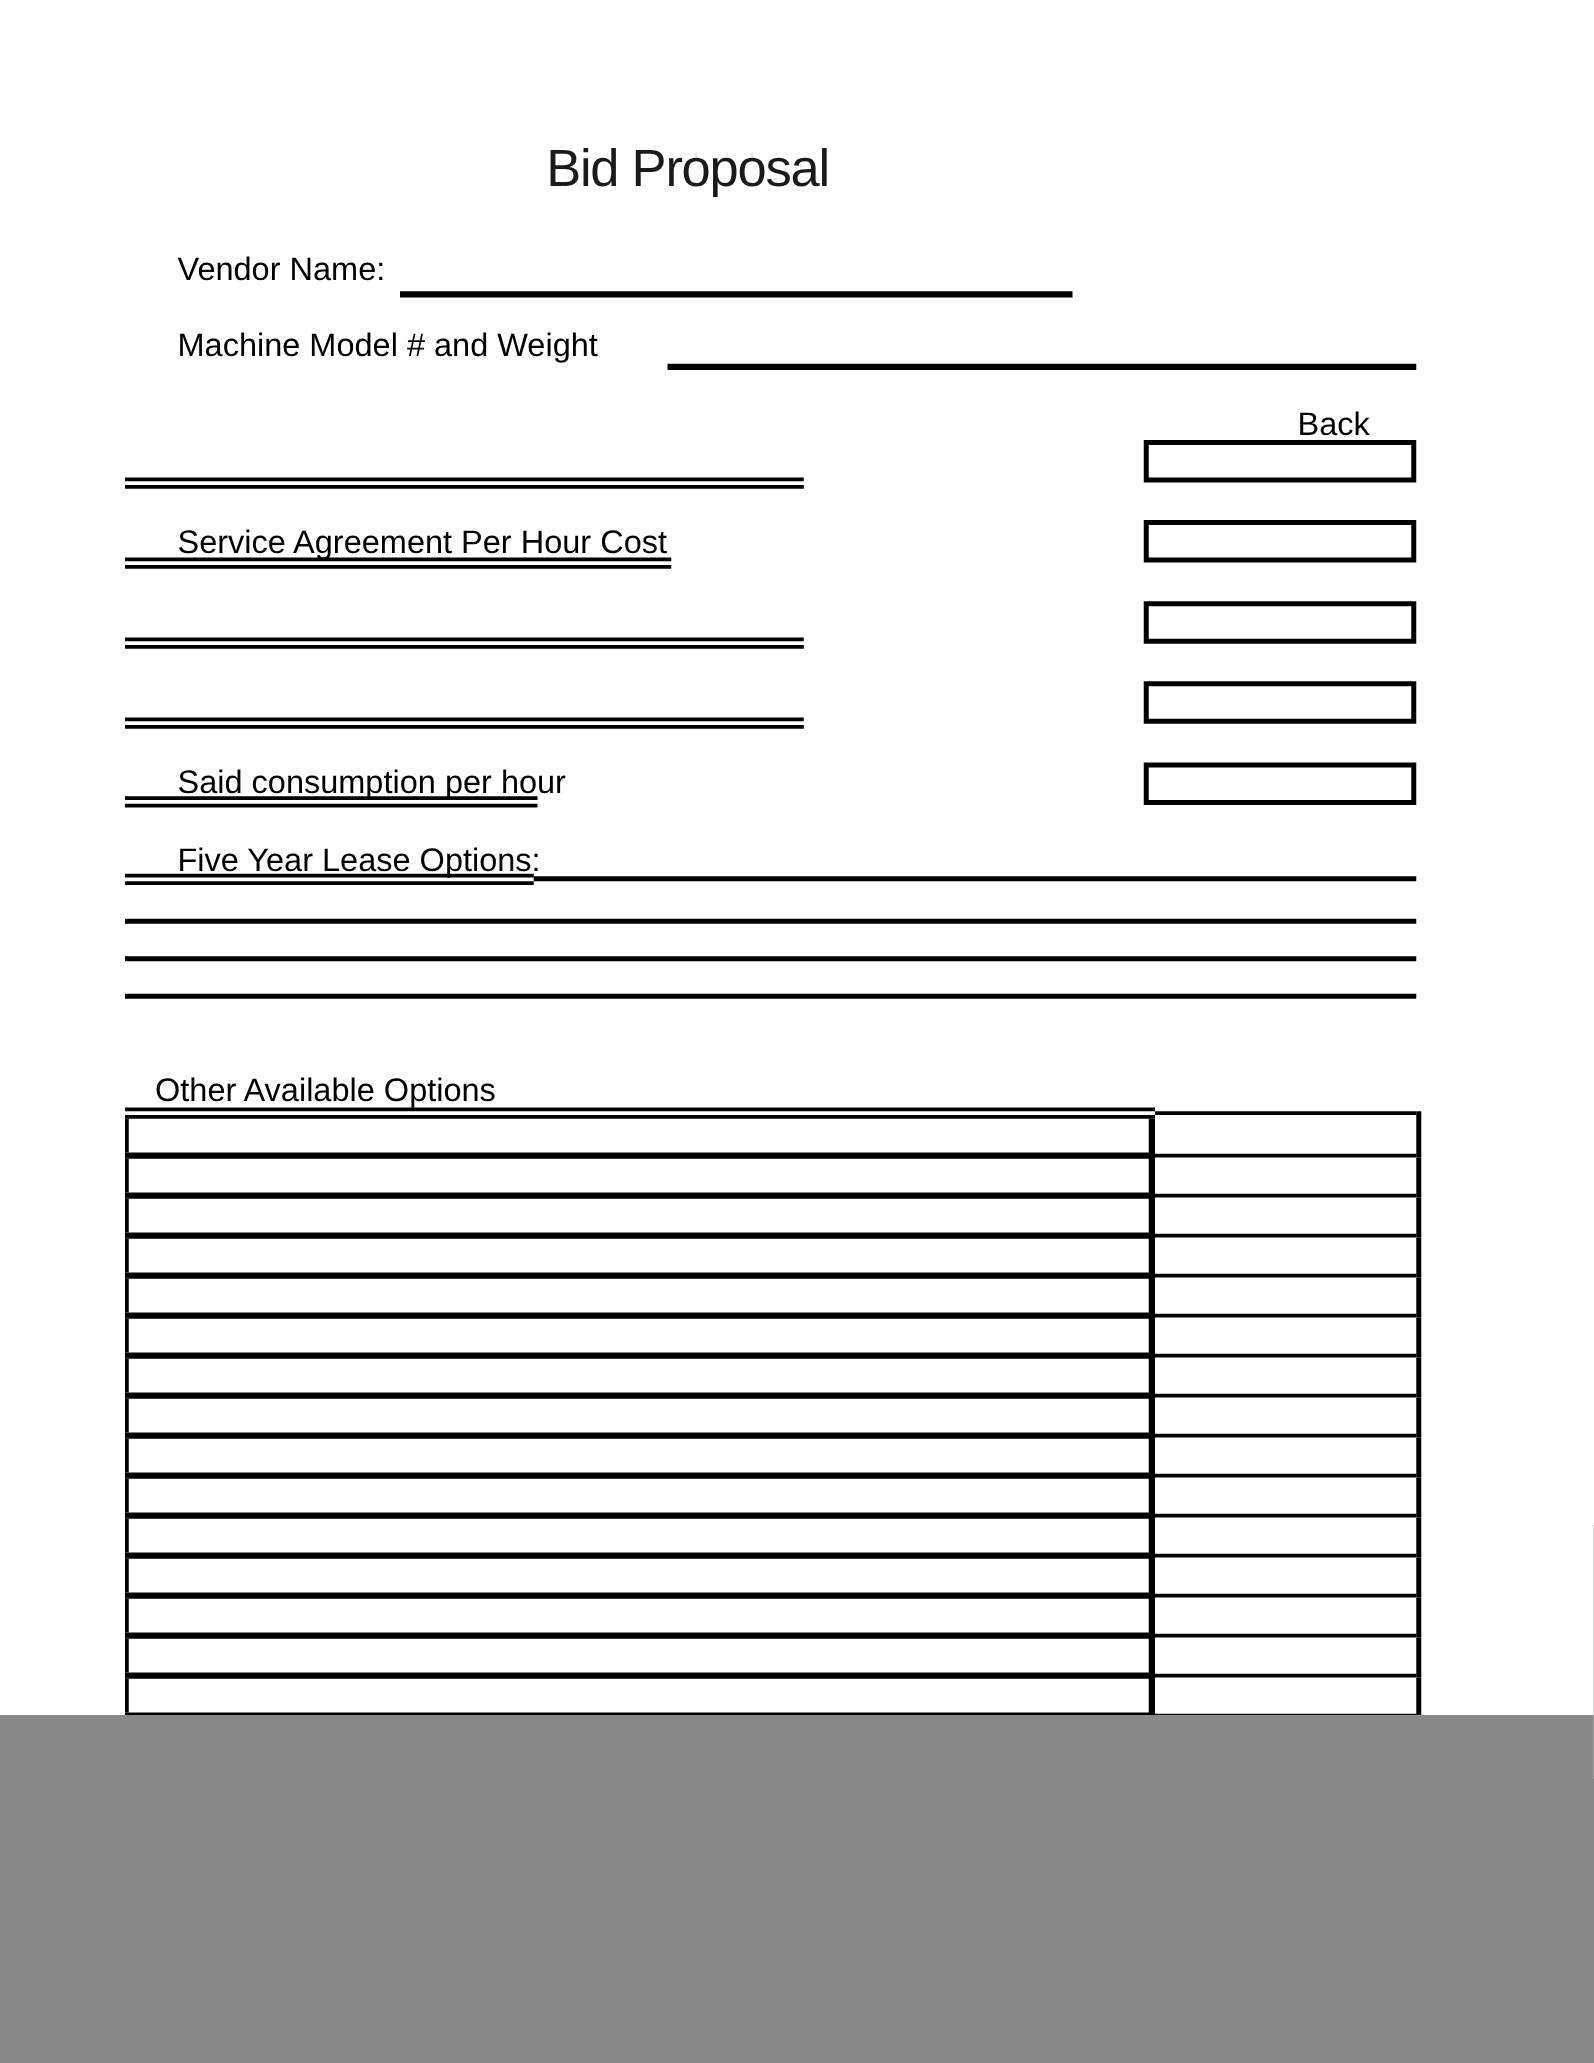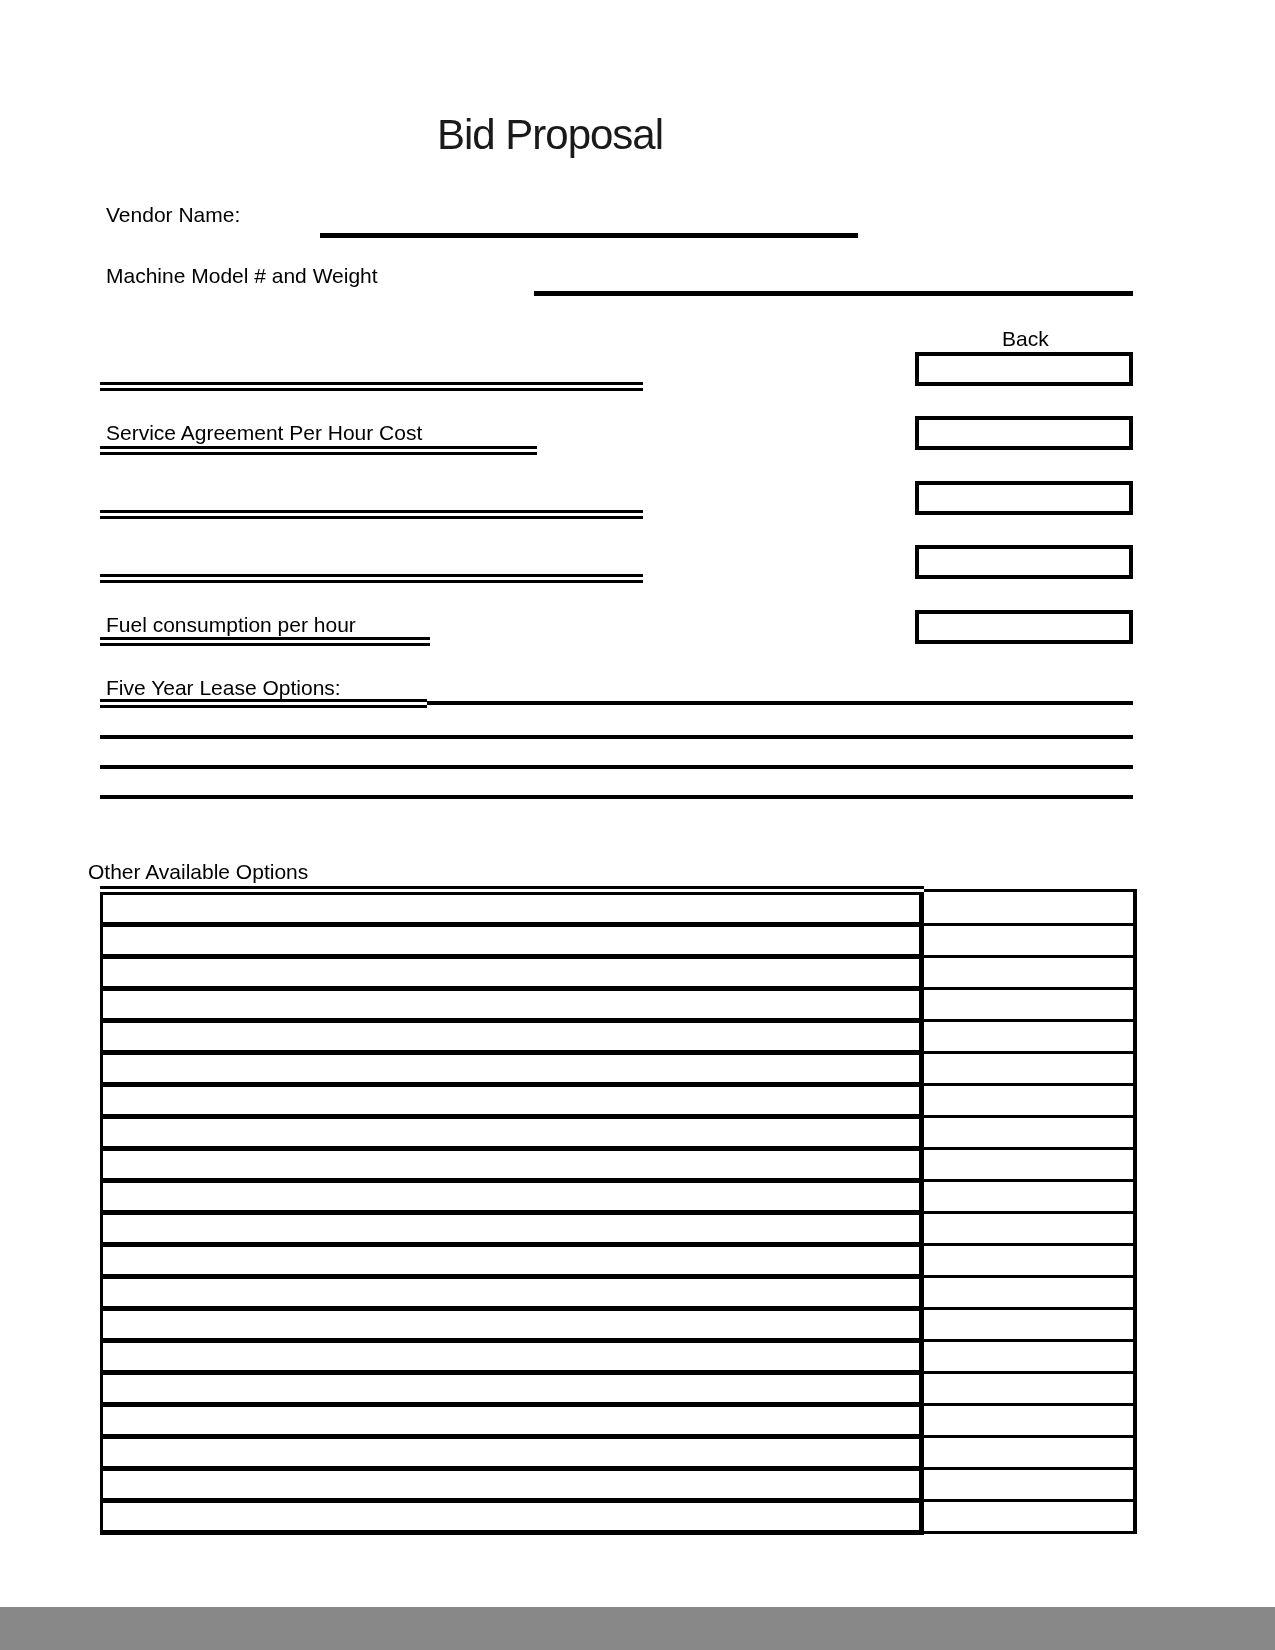--- a/index.html
+++ b/index.html
@@ -1,25 +1,25 @@
 <!DOCTYPE html>
 <html><head>
 <meta charset="utf-8">
 <style>
   html,body{margin:0;padding:0;background:#888;}
   #page{
     position:relative;
-    width:1275px;height:1607px;
+    width:1275px;height:1372px;
     background:#ffffff;
     font-family:"Liberation Sans", sans-serif;
     color:#000;
     overflow:hidden;
   }
   .abs{position:absolute;}
-  .label{font-size:21px;line-height:26px;white-space:nowrap;color:#000;}
+  .label{font-size:26px;line-height:26px;white-space:nowrap;color:#000;margin-left:36px;}
   #title{
     left:0;right:175px;top:110px;
     text-align:center;
     font-size:42px;line-height:50px;
     letter-spacing:-1px;
     color:#1a1a1a;
   }
   .fill-line{background:#000;height:5px;}
   .thin-line{background:#000;height:4px;}
   .dbl-underline{
@@ -72,21 +72,21 @@
   <div class="abs label" style="left:106px;top:420px;">Service Agreement Per Hour Cost</div>
   <div class="abs dbl-underline" style="left:100px;top:446px;width:437px;"></div>
   <div class="abs cost-box" style="left:915px;top:416px;"></div>
 
   <div class="abs dbl-underline" style="left:100px;top:510px;width:543px;"></div>
   <div class="abs cost-box" style="left:915px;top:481px;"></div>
 
   <div class="abs dbl-underline" style="left:100px;top:574px;width:543px;"></div>
   <div class="abs cost-box" style="left:915px;top:545px;"></div>
 
-  <div class="abs label" style="left:106px;top:612px;">Fuel consumption per hour</div>
+  <div class="abs label" style="left:106px;top:612px;">Said consumption per hour</div>
   <div class="abs dbl-underline" style="left:100px;top:637px;width:330px;"></div>
   <div class="abs cost-box" style="left:915px;top:610px;"></div>
 
   <div class="abs label" style="left:106px;top:675px;">Five Year Lease Options:</div>
   <div class="abs dbl-underline" style="left:100px;top:699px;width:327px;"></div>
   <div class="abs thin-line" style="left:427px;top:701px;width:706px;"></div>
   <div class="abs thin-line" style="left:100px;top:735px;width:1033px;"></div>
   <div class="abs thin-line" style="left:100px;top:765px;width:1033px;"></div>
   <div class="abs thin-line" style="left:100px;top:795px;width:1033px;"></div>
 

